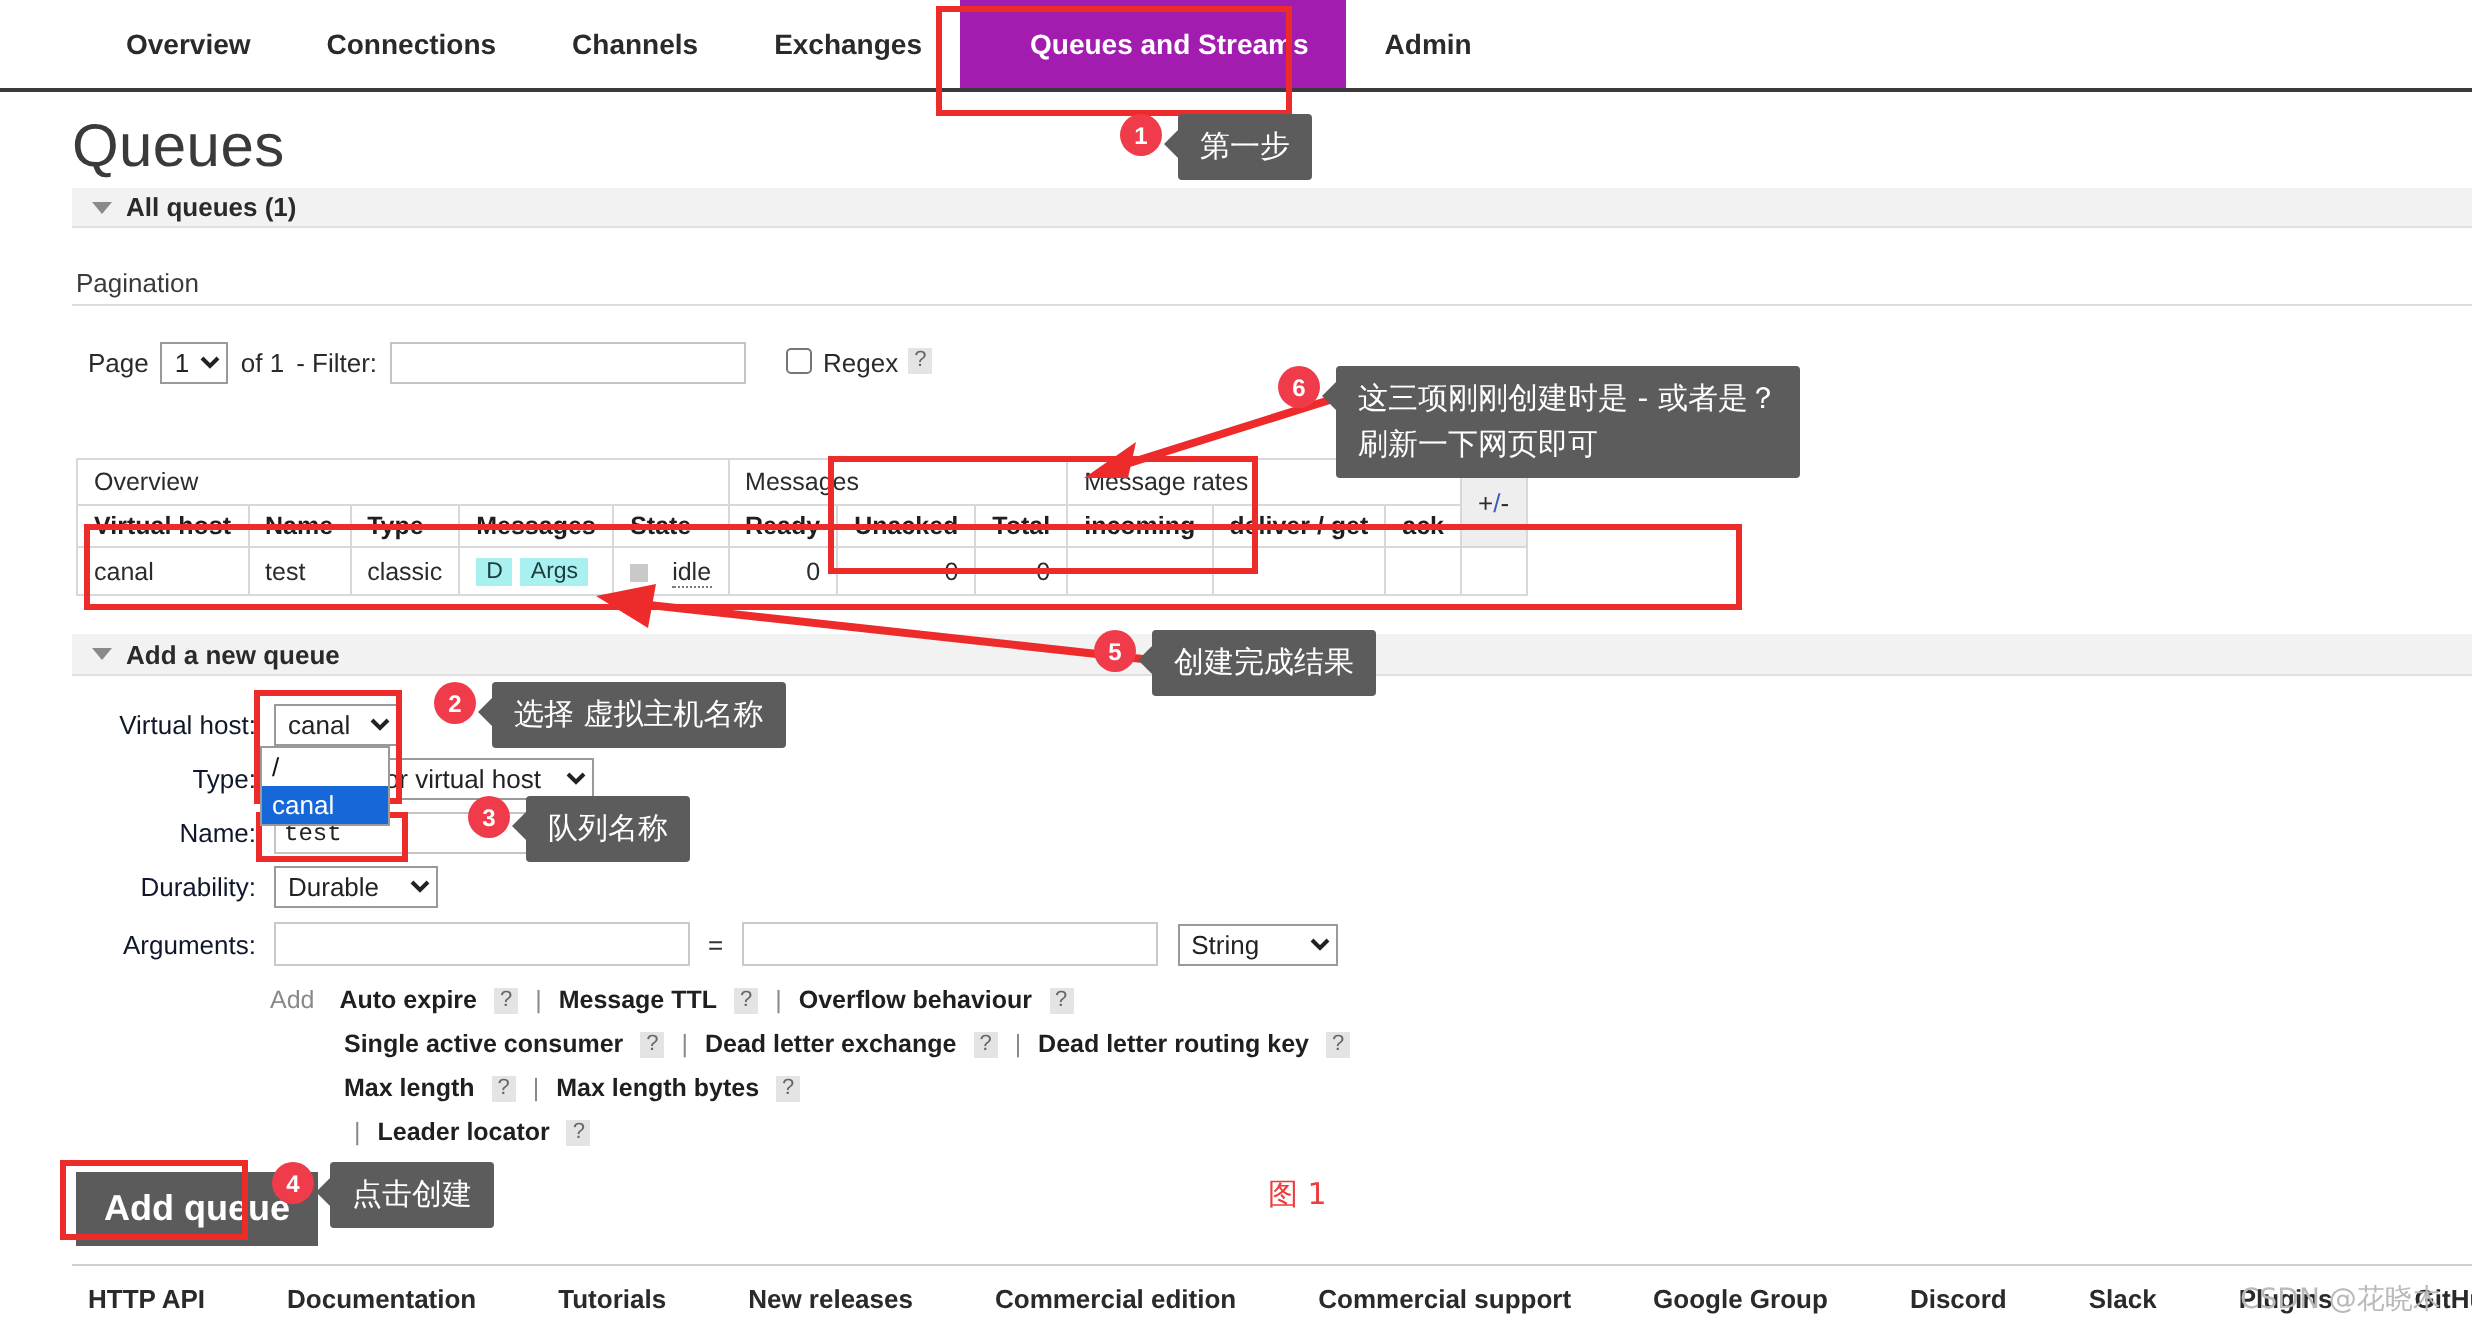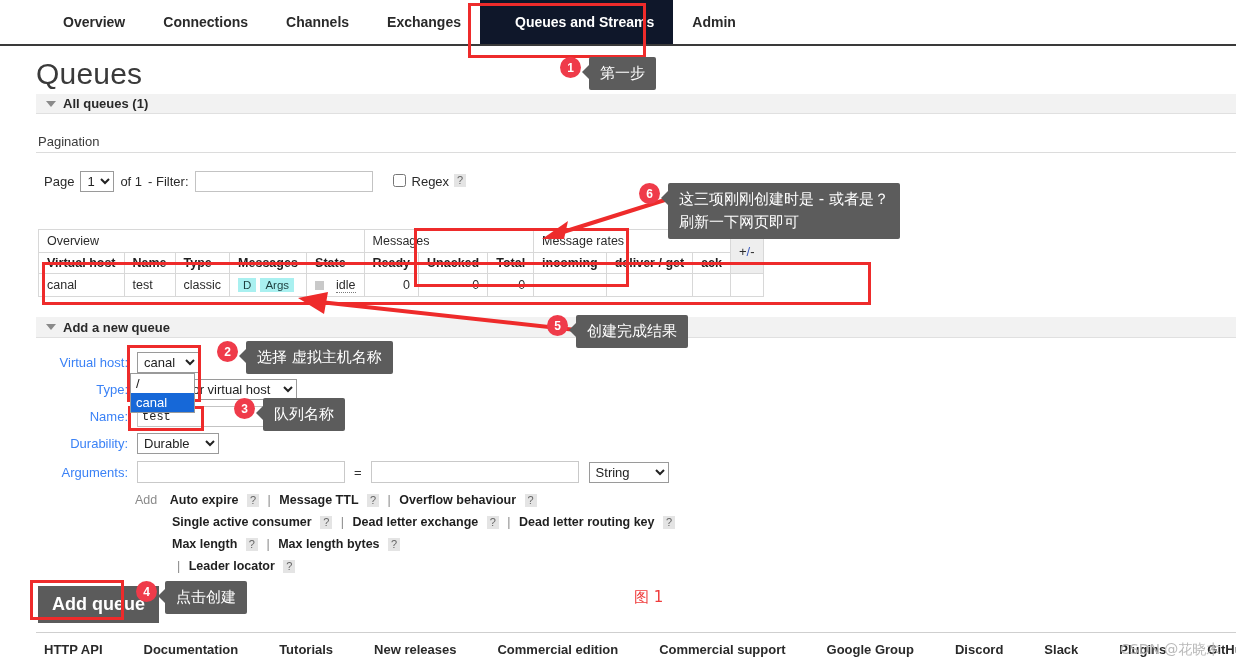--- a/index.html
+++ b/index.html
@@ -37,21 +37,21 @@
     display: flex;
     align-items: center;
     padding: 0 19px;
     font-weight: bold;
     font-size: 14px;
     color: #2a2a2a;
     cursor: pointer;
     white-space: nowrap;
   }
   .nav-item.active {
-    background: #0f172a;
+    background: #a21caf;
     color: #ffffff;
     padding-left: 35px;
   }
 
   
   .page-title {
     position: absolute;
     left: 36px; top: 57px;
     font-size: 30px;
     font-weight: normal;
@@ -206,21 +206,21 @@
   }
   .frow {
     display: flex;
     align-items: center;
     height: 27px;
   }
   .flabel {
     width: 92px;
     text-align: right;
     padding-right: 9px;
-    color: #3b82f6;
+    color: #0f172a;
     font-size: 13px;
   }
   .text-in {
     height: 17px;
     border: 1px solid #c3c3c3;
     background: #fff;
     font-family: "Liberation Mono", monospace;
     font-size: 12px;
     padding: 1px 4px;
     color: #222;

